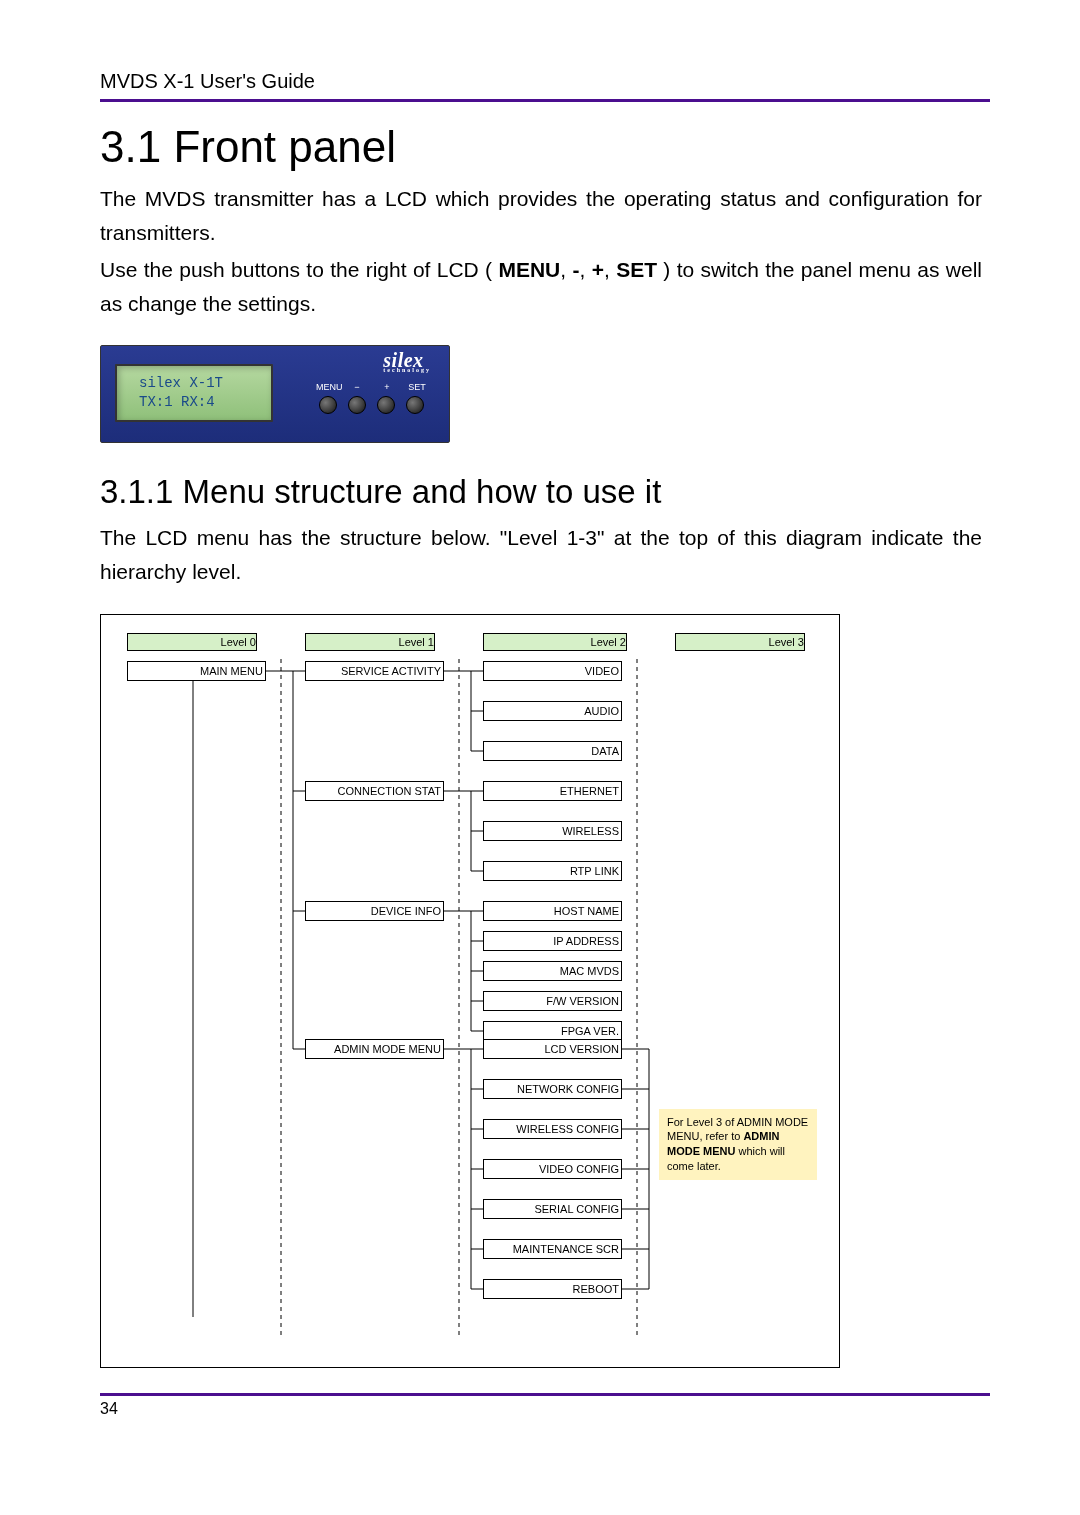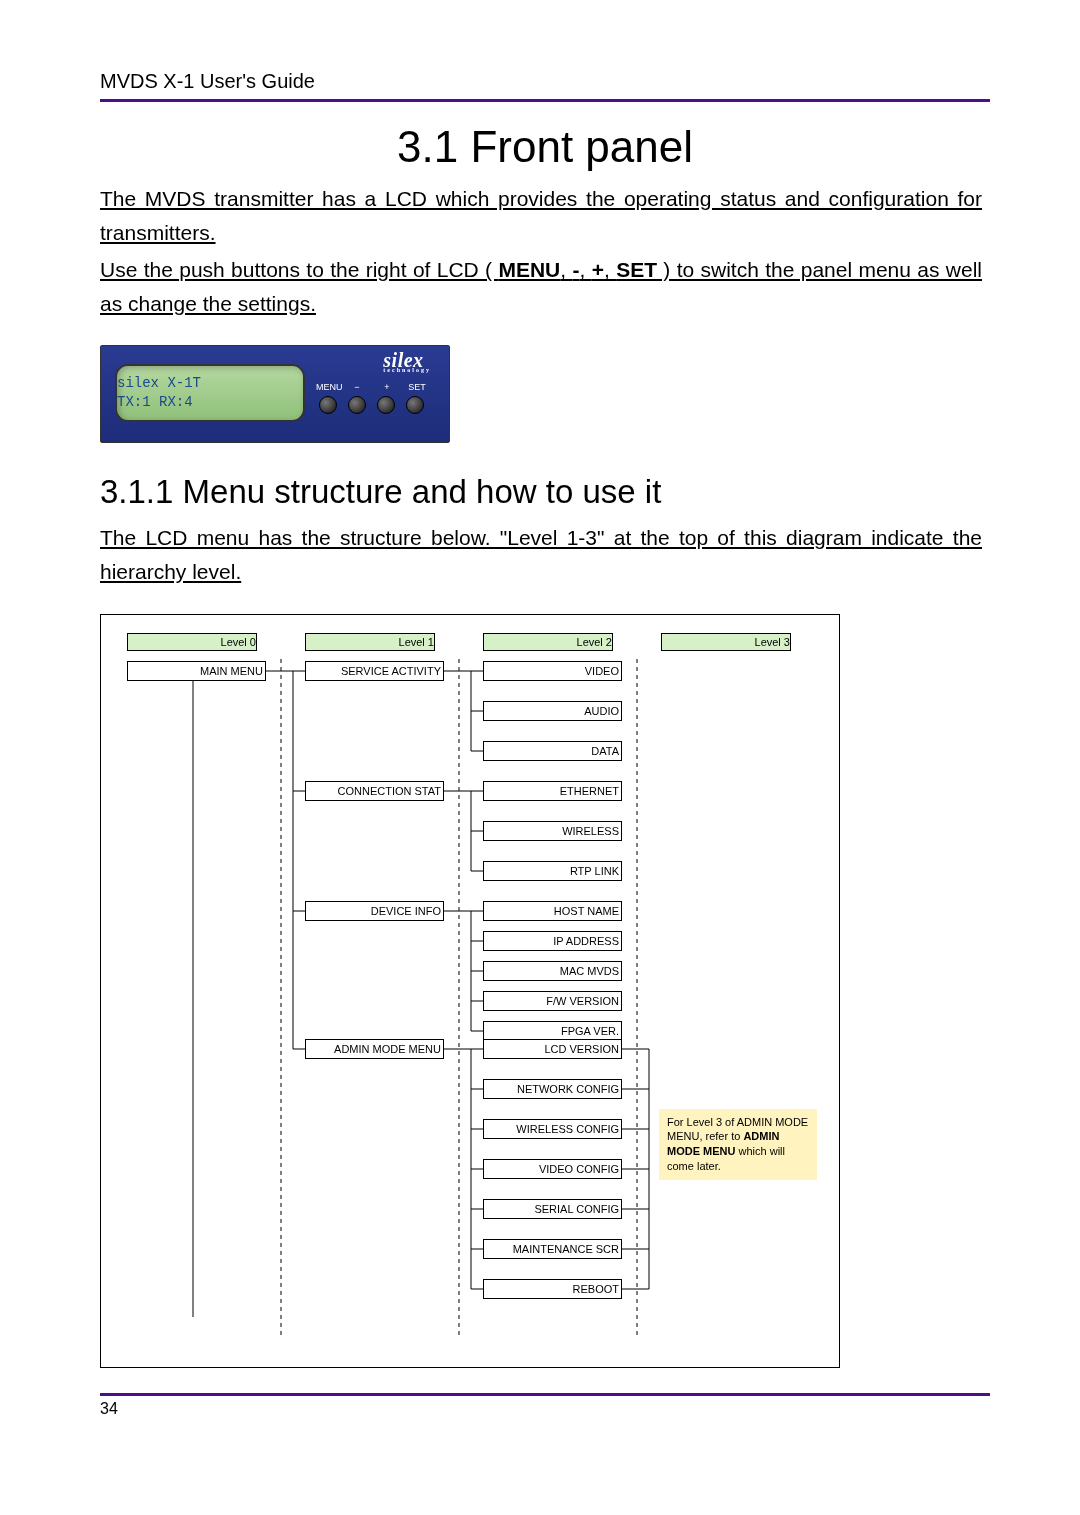--- a/index.html
+++ b/index.html
@@ -26,59 +26,57 @@
   .hr-bottom {
     border: none;
     border-top: 3px solid #4b0e8f;
     margin-top: 25px;
     margin-bottom: 4px;
   }
   h1.section-heading {
     font-size: 44px;
     font-weight: 400;
     margin: 0 0 10px 0;
-    text-align: center;
   }
   h2.subsection-heading {
     font-size: 33px;
     font-weight: 400;
     margin: 30px 0 10px 0;
   }
   p.body-text {
     font-size: 21px;
     line-height: 1.6;
     margin: 0 8px 4px 0;
     text-align: justify;
-    text-decoration: underline;
   }
   p.body-text b { font-weight: 700; }
   .pagenum { font-size: 16px; }
 
   
   .device-photo {
     margin-top: 25px;
     width: 350px;
     height: 98px;
     background: linear-gradient(#2a3b92, #1d2d7a);
     border: 1px solid #333;
     position: relative;
     border-radius: 2px;
     box-sizing: border-box;
   }
   .lcd {
     position: absolute;
     left: 14px; top: 18px;
-    width: 190px; height: 58px;
+    width: 158px; height: 58px;
     background: linear-gradient(#b5d8a0, #8fc07a);
     border: 2px solid #333;
-    border-radius: 13px;
+    border-radius: 1px;
     font-family: "Courier New", monospace;
     color: #1a4a8a;
     font-size: 14px;
-    padding: 8px 0;
+    padding: 8px 22px;
     box-sizing: border-box;
     line-height: 1.3;
     box-shadow: inset 2px 2px 6px rgba(0,0,0,0.25);
   }
   .brand {
     position: absolute;
     right: 18px; top: 6px;
     color: #fff;
     font-family: Georgia, serif;
     font-style: italic;
@@ -220,21 +218,21 @@
 
   <h2 class="subsection-heading">3.1.1 Menu structure and how to use it</h2>
   <p class="body-text">The LCD menu has the structure below. "Level 1-3" at the top of this diagram indicate the hierarchy level.</p>
 
   <div class="tree-container">
     <div class="level-headers">
       <div class="level-hdr" style="width:130px;margin-left:4px">Level 0</div>
       <div style="width:48px"></div>
       <div class="level-hdr" style="width:130px">Level 1</div>
       <div style="width:48px"></div>
-      <div class="level-hdr" style="width:130px">Level 2</div>
+      <div class="level-hdr" style="width:144px">Level 2</div>
       <div style="width:48px"></div>
       <div class="level-hdr" style="width:130px">Level 3</div>
     </div>
 
     <div class="tree-body">
       <svg class="connectors">
 
         <line class="dashed" x1="158" y1="-22" x2="158" y2="680"></line>
         <line class="dashed" x1="336" y1="-22" x2="336" y2="680"></line>
         <line class="dashed" x1="514" y1="-22" x2="514" y2="680"></line>

